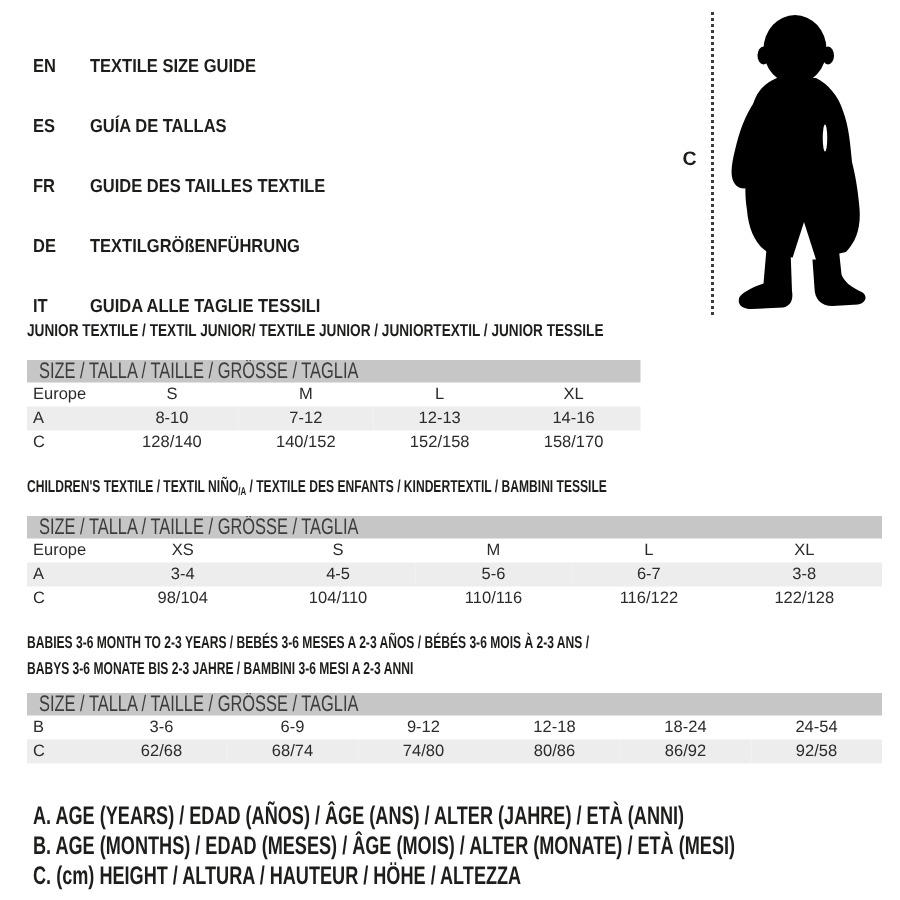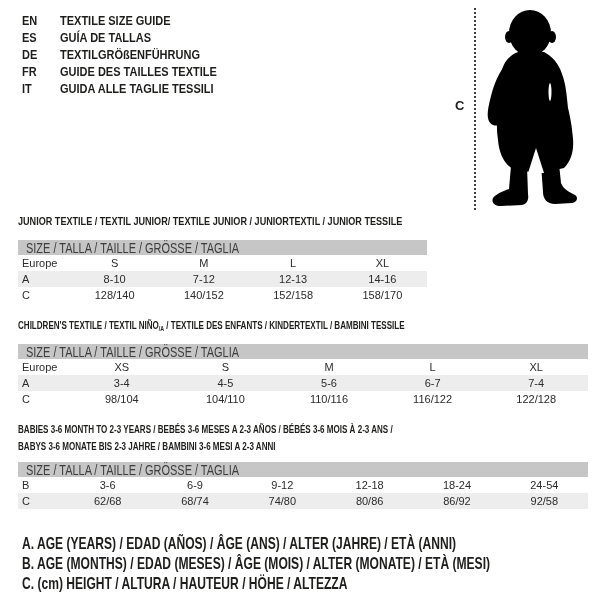--- a/index.html
+++ b/index.html
@@ -10,21 +10,21 @@
   
   .cond{display:inline-block;transform-origin:0 50%;white-space:nowrap;}
   .s088{transform:scaleX(0.88);}
   .s079{transform:scaleX(0.79);}
   .s073{transform:scaleX(0.73);}
   .s071{transform:scaleX(0.71);}
   .s070{transform:scaleX(0.70);}
 
   
   .lang-block{position:absolute;left:22px;top:13px;}
-  .lang-row{display:flex;height:17px;line-height:17px;font-weight:bold;font-size:12.5px;}
+  .lang-row{display:flex;height:17px;line-height:17px;font-weight:bold;font-size:12.5px;margin-top:23px;}
   .lang-row .code{width:38px;flex:0 0 38px;}
 
   
   .figure{position:absolute;left:440px;top:0;width:160px;height:220px;}
   .measure-line{position:absolute;left:34px;top:8px;height:202px;width:0;border-left:2px dotted #3d3d3d;}
   .measure-label{position:absolute;left:15px;top:98px;font-weight:bold;font-size:13px;}
   .baby-svg{position:absolute;left:46px;top:6px;}
   .baby-shape{fill:var(--silhouette,#000);}
   .baby-notch{fill:#fff;}
 
@@ -56,26 +56,26 @@
   <div class="lang-block">
     <div class="lang-row">
       <span class="code"><span class="cond s088">EN</span></span>
       <span class="cond s088">TEXTILE SIZE GUIDE</span>
     </div>
     <div class="lang-row">
       <span class="code"><span class="cond s088">ES</span></span>
       <span class="cond s088">GUÍA DE TALLAS</span>
     </div>
     <div class="lang-row">
+      <span class="code"><span class="cond s088">FR</span></span>
+      <span class="cond s088">GUIDE DES TAILLES TEXTILE</span>
+    </div>
+    <div class="lang-row">
       <span class="code"><span class="cond s088">DE</span></span>
       <span class="cond s088">TEXTILGRÖßENFÜHRUNG</span>
-    </div>
-    <div class="lang-row">
-      <span class="code"><span class="cond s088">FR</span></span>
-      <span class="cond s088">GUIDE DES TAILLES TEXTILE</span>
     </div>
     <div class="lang-row">
       <span class="code"><span class="cond s088">IT</span></span>
       <span class="cond s088">GUIDA ALLE TAGLIE TESSILI</span>
     </div>
   </div>
 
   <div class="figure">
     <div class="measure-line"></div>
     <span class="measure-label">C</span>
@@ -152,21 +152,21 @@
           <td>M</td>
           <td>L</td>
           <td>XL</td>
         </tr>
         <tr class="alt">
           <td class="lbl">A</td>
           <td>3-4</td>
           <td>4-5</td>
           <td>5-6</td>
           <td>6-7</td>
-          <td>7-4</td>
+          <td>3-8</td>
         </tr>
         <tr>
           <td class="lbl">C</td>
           <td>98/104</td>
           <td>104/110</td>
           <td>110/116</td>
           <td>116/122</td>
           <td>122/128</td>
         </tr>
       </tbody>

